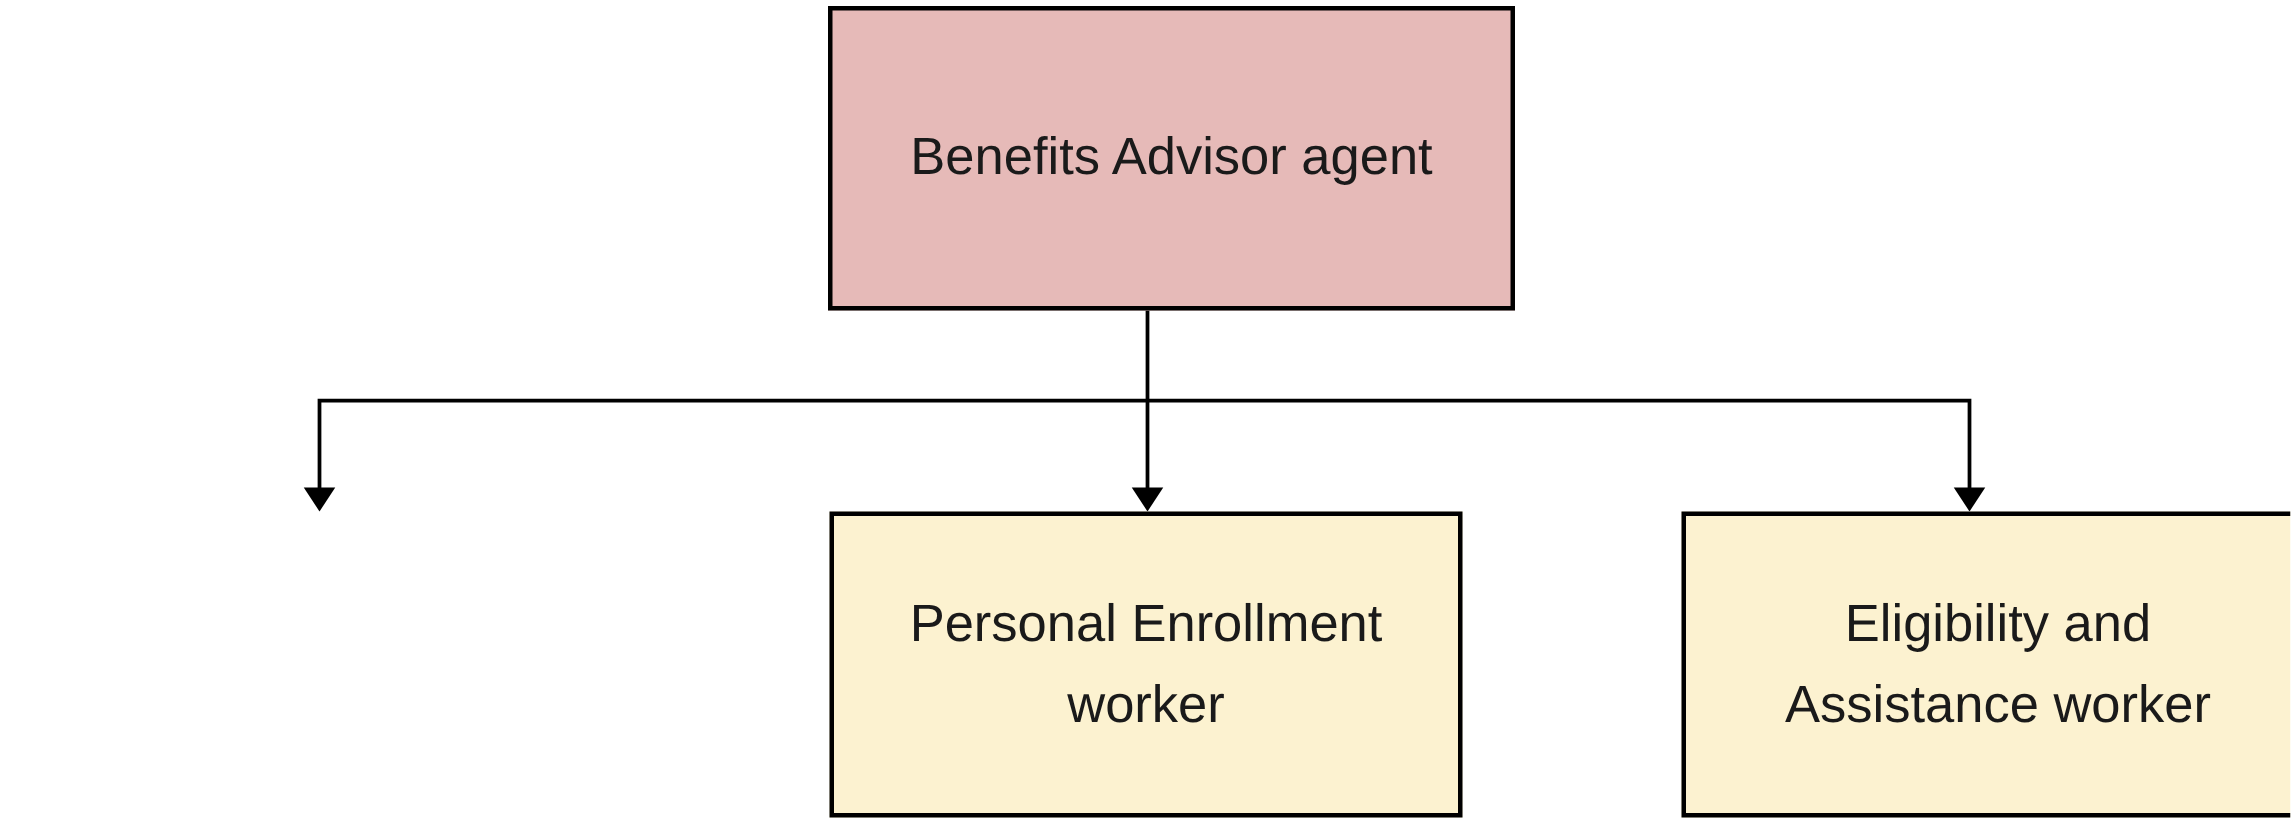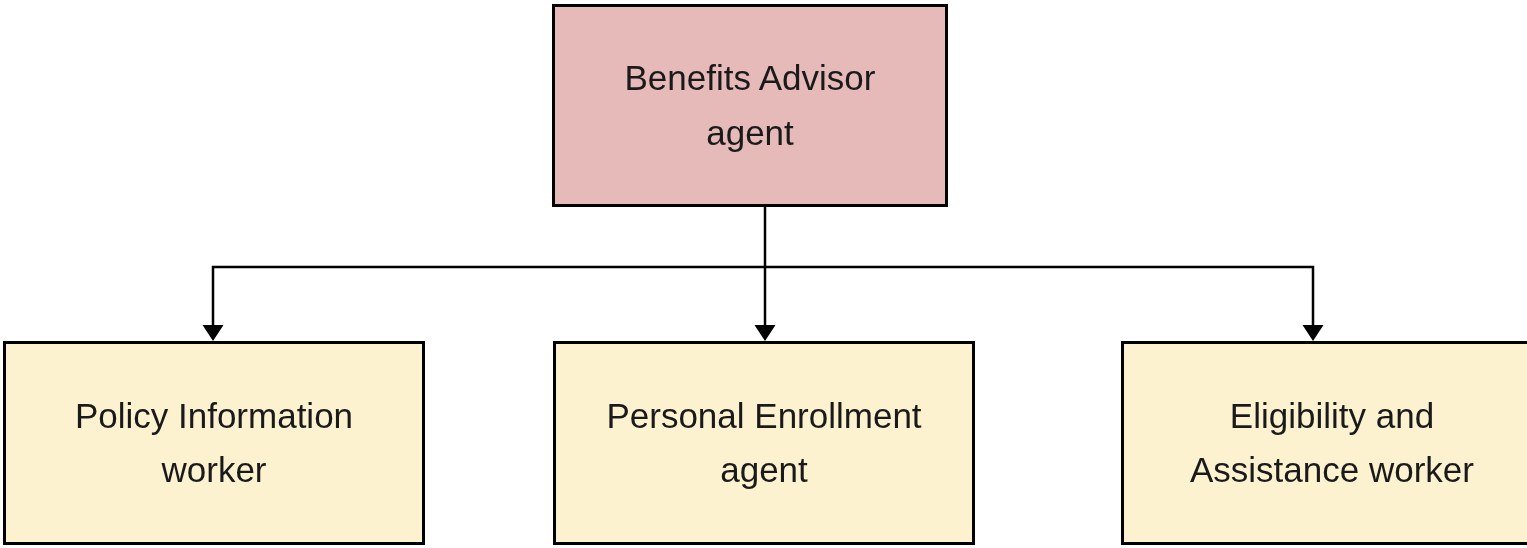--- a/index.html
+++ b/index.html
@@ -18,21 +18,21 @@
     display: flex;
     align-items: center;
     justify-content: center;
     text-align: center;
     font-size: 35px;
     line-height: 1.55;
     color: var(--text-color, #1a1a1a);
   }
   .node.root {
     left: 552px; top: 4px;
-    width: 396px; height: 203px;
+    width: 458px; height: 203px;
     background: var(--agent-fill, #e6bab8);
     padding: 4px 42px;
   }
   .node.worker {
     top: 341px;
     width: 422px; height: 204px;
     background: var(--worker-fill, #fcf2d0);
     padding: 0 28px;
   }
   .node.worker.w0 { left: 3px; }
@@ -67,25 +67,22 @@
 
     <polygon points="202.5,325 223.5,325 213,341"></polygon>
     <polygon points="754.5,325 775.5,325 765,341"></polygon>
     <polygon points="1302.5,325 1323.5,325 1313,341"></polygon>
   </svg>
 
   <div class="node root">
     <span>Benefits Advisor agent</span>
   </div>
 
-  <div class="node worker w0">
-    <span>Policy Information worker</span>
-  </div>
 
   <div class="node worker w1">
-    <span>Personal Enrollment agent</span>
+    <span>Personal Enrollment worker</span>
   </div>
 
   <div class="node worker w2">
     <span>Eligibility and Assistance worker</span>
   </div>
 
 </div>
 
 </body></html>

